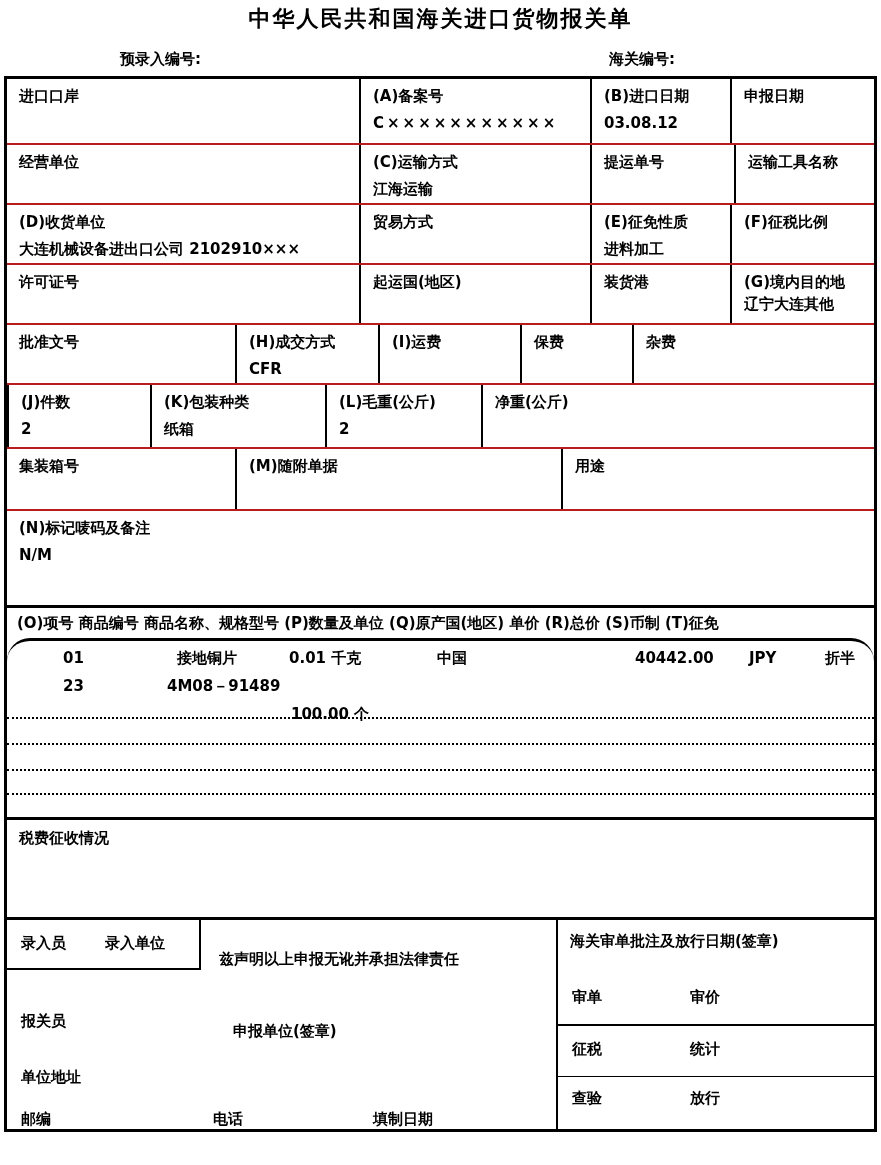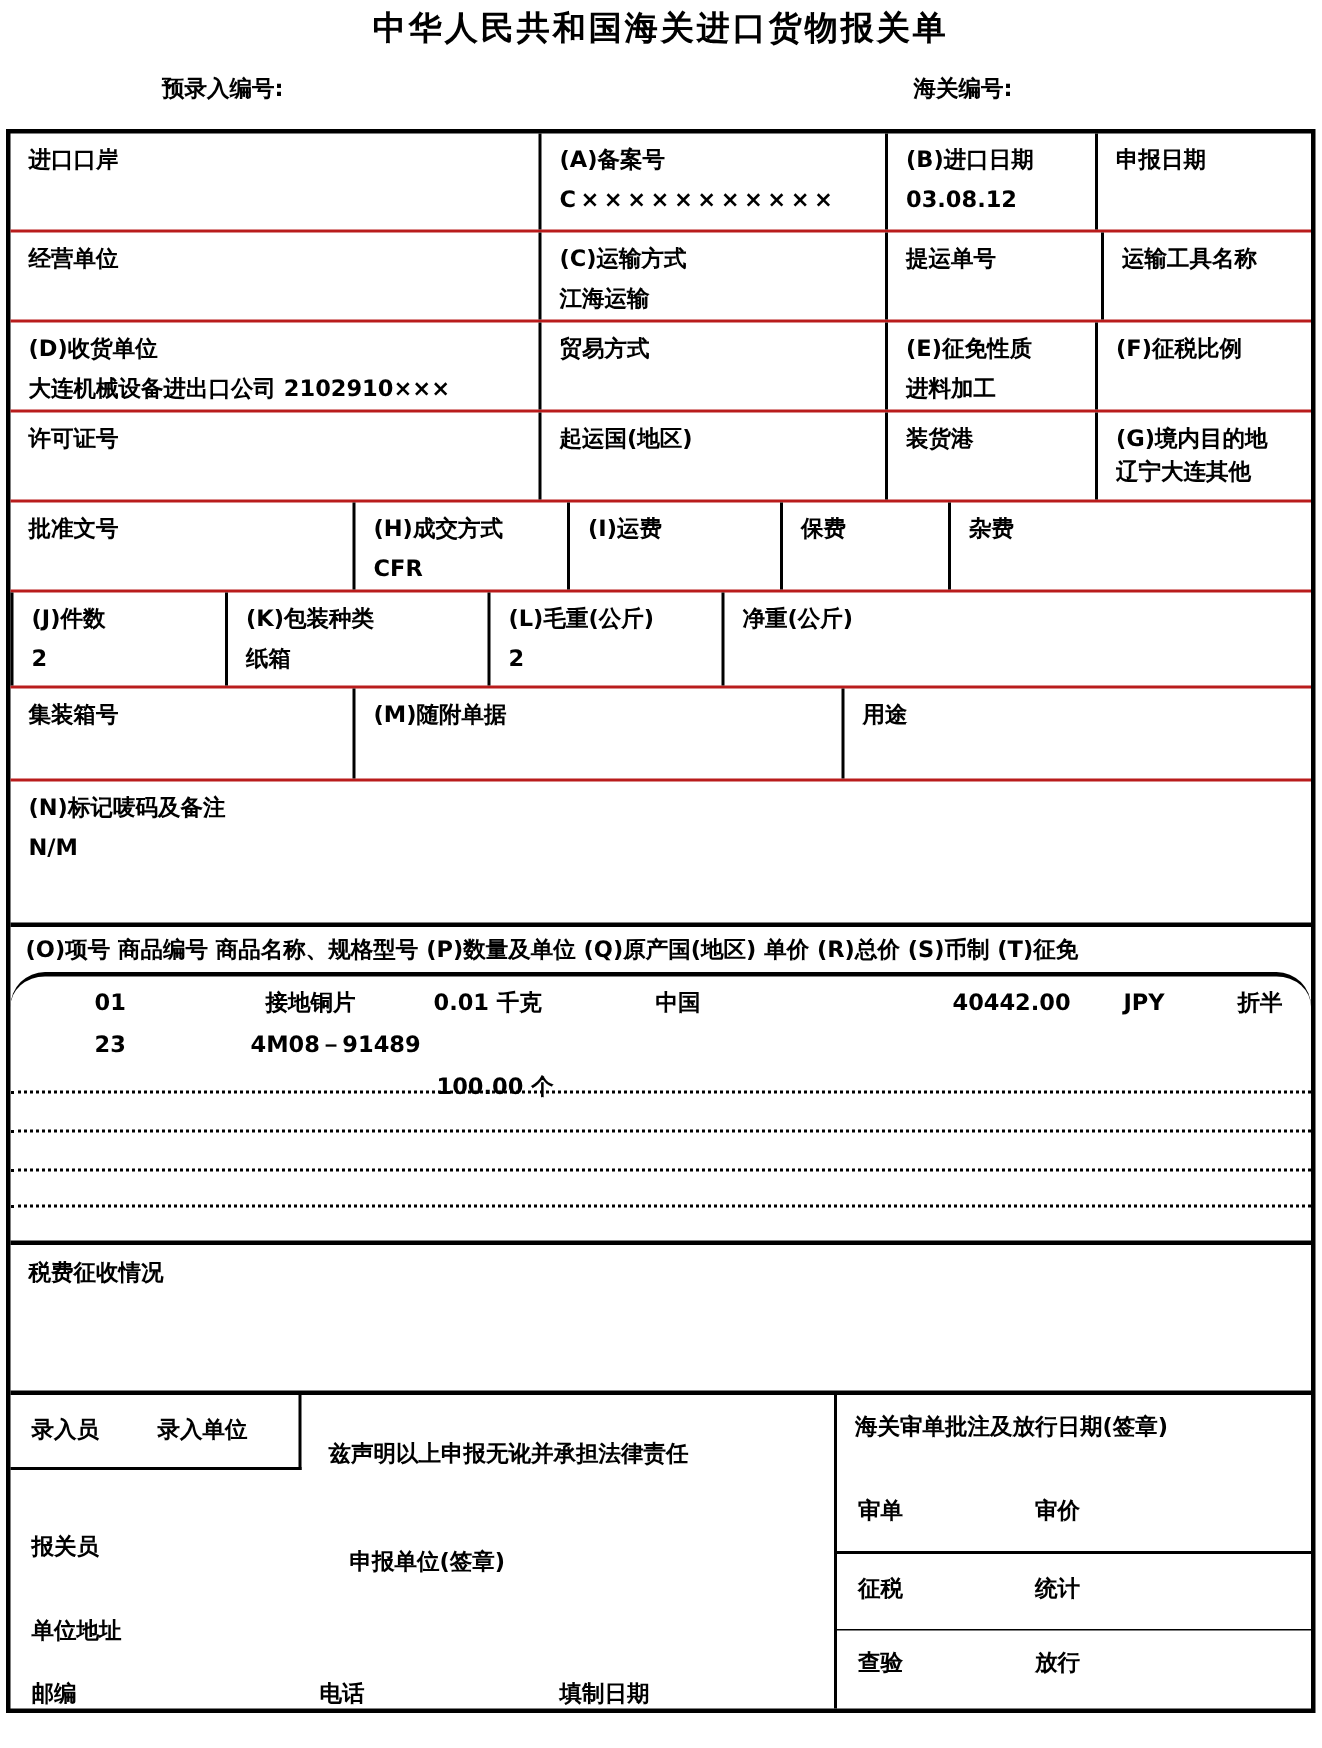--- a/index.html
+++ b/index.html
@@ -1,22 +1,22 @@
 <!DOCTYPE html>
 <html><head>
 <meta charset="utf-8">
 <style>
   html,body{margin:0;padding:0;background:#fff;}
   .page{position:relative;width:881px;height:1165px;background:#fff;color:#000;
         font-family:"DejaVu Sans",sans-serif;font-weight:bold;overflow:hidden;}
   .title{position:absolute;top:4px;left:0;width:100%;text-align:center;
          font-size:22px;font-weight:bold;letter-spacing:2px;}
-  .pre-entry{position:absolute;left:108px;top:50px;font-size:15px;}
+  .pre-entry{position:absolute;left:120px;top:50px;font-size:15px;}
   .customs-no{position:absolute;left:565px;top:50px;font-size:15px;margin-left:44px;}
-  .tbl{position:absolute;left:4px;top:86px;width:873px;border:3px solid #000;box-sizing:border-box;}
+  .tbl{position:absolute;left:4px;top:76px;width:873px;border:3px solid #000;box-sizing:border-box;}
   .row{display:flex;border-top:2px solid #b91c1c;box-sizing:border-box;}
   .row.first{border-top:none;}
   .cell{box-sizing:border-box;border-left:2px solid #000;padding:7px 10px 0 12px;overflow:hidden;}
   .cell.cfirst{border-left:none;}
   .lbl{font-size:15px;line-height:1.35;}
   .val{font-size:15px;line-height:1.35;margin-top:7px;}
   .xsp{letter-spacing:3px;}
   .r9{border-top:3px solid #000;padding:6px 6px 5px 10px;font-size:15px;white-space:nowrap;}
   .r10{border-top:3px solid #000;position:relative;height:176px;border-radius:23px;}
   .r11{border-top:3px solid #000;height:100px;padding:8px 10px 0 12px;box-sizing:border-box;}

